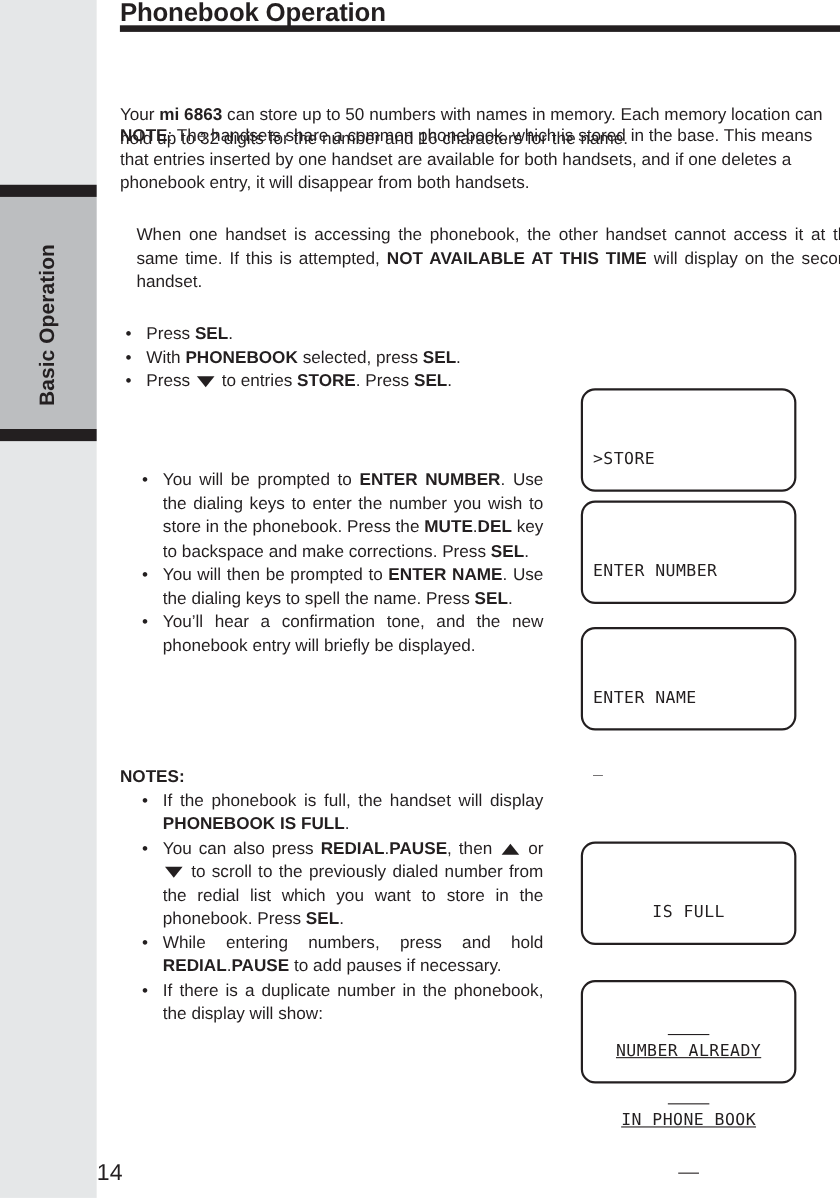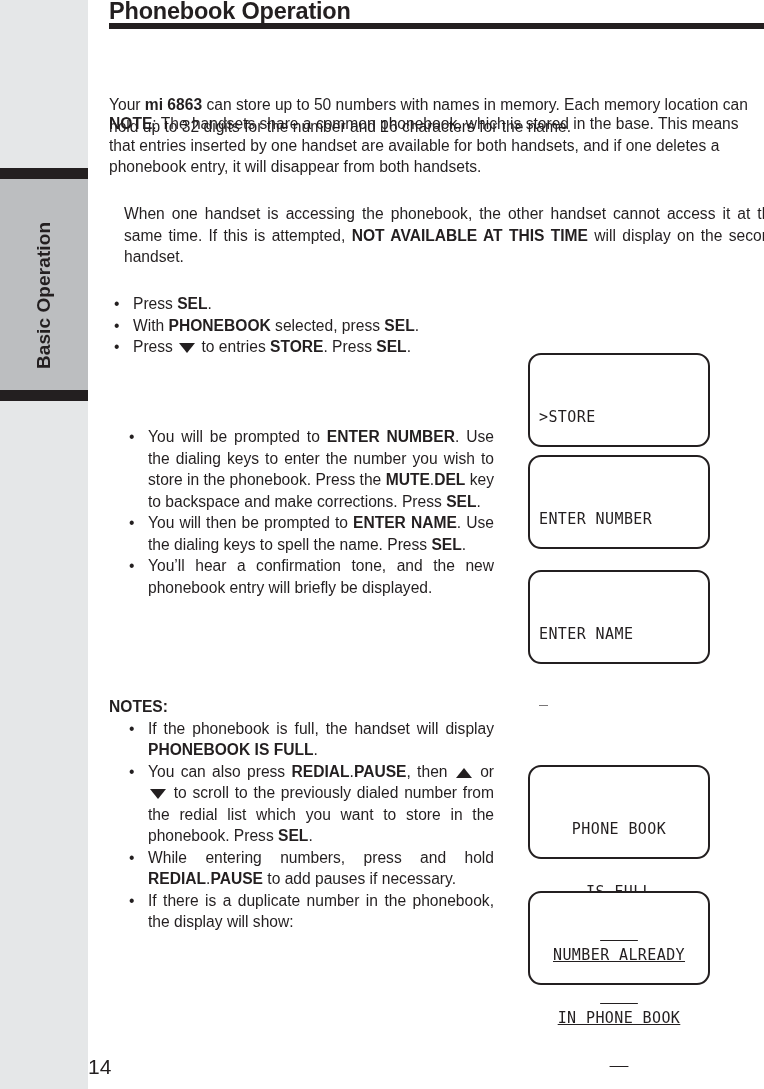--- a/index.html
+++ b/index.html
@@ -124,21 +124,21 @@
   }
   .sub-head {
     font-size: 15.6px;
     line-height: 21.5px;
     font-weight: bold;
   }
 
   
   .lcd {
     position: absolute;
-    width: 182px;
+    width: 196px;
     height: 94px;
     border: 2px solid #231f20;
     border-radius: 13px;
     background: #ffffff;
     box-sizing: border-box;
     padding: 10px 9px 0 9px;
     font-family: "DejaVu Sans Mono", monospace;
     font-size: 15px;
     line-height: 21px;
     letter-spacing: 0.4px;
@@ -251,21 +251,20 @@
     <span class="lcd-line">ENTER NUMBER</span>
     <span class="lcd-line">    800-595-9511</span>
   </div>
 
   <div class="lcd" style="left:440px; top:570px;">
     <span class="lcd-line">ENTER NAME</span>
     <span class="lcd-line">_</span>
   </div>
 
   <div class="lcd center" style="left:440px; top:765px;">
-    <span class="lcd-line">PHONE BOOK</span>
     <span class="lcd-line">IS FULL</span>
   </div>
 
   <div class="lcd center" style="left:440px; top:891px;text-decoration:underline;">
     <span class="lcd-line">NUMBER ALREADY</span>
     <span class="lcd-line">IN PHONE BOOK</span>
   </div>
 
   <div id="page-number">14</div>
 </div>

